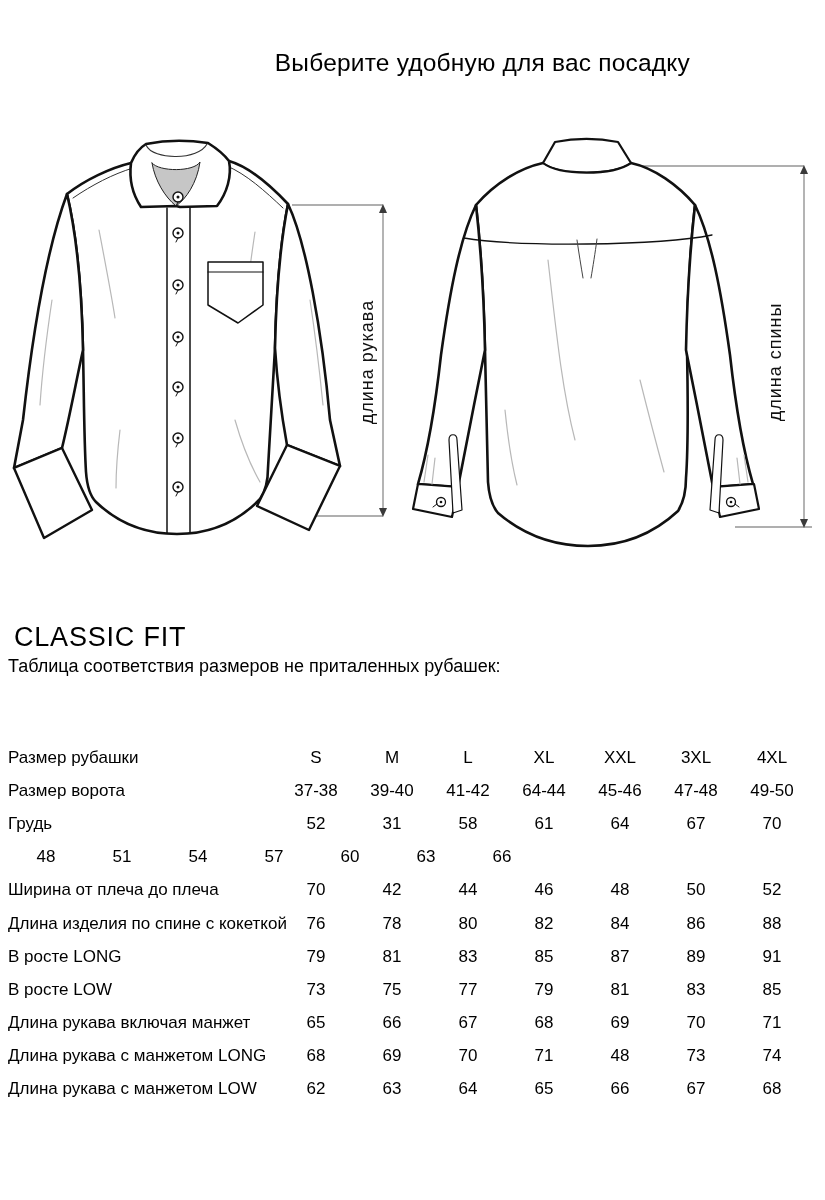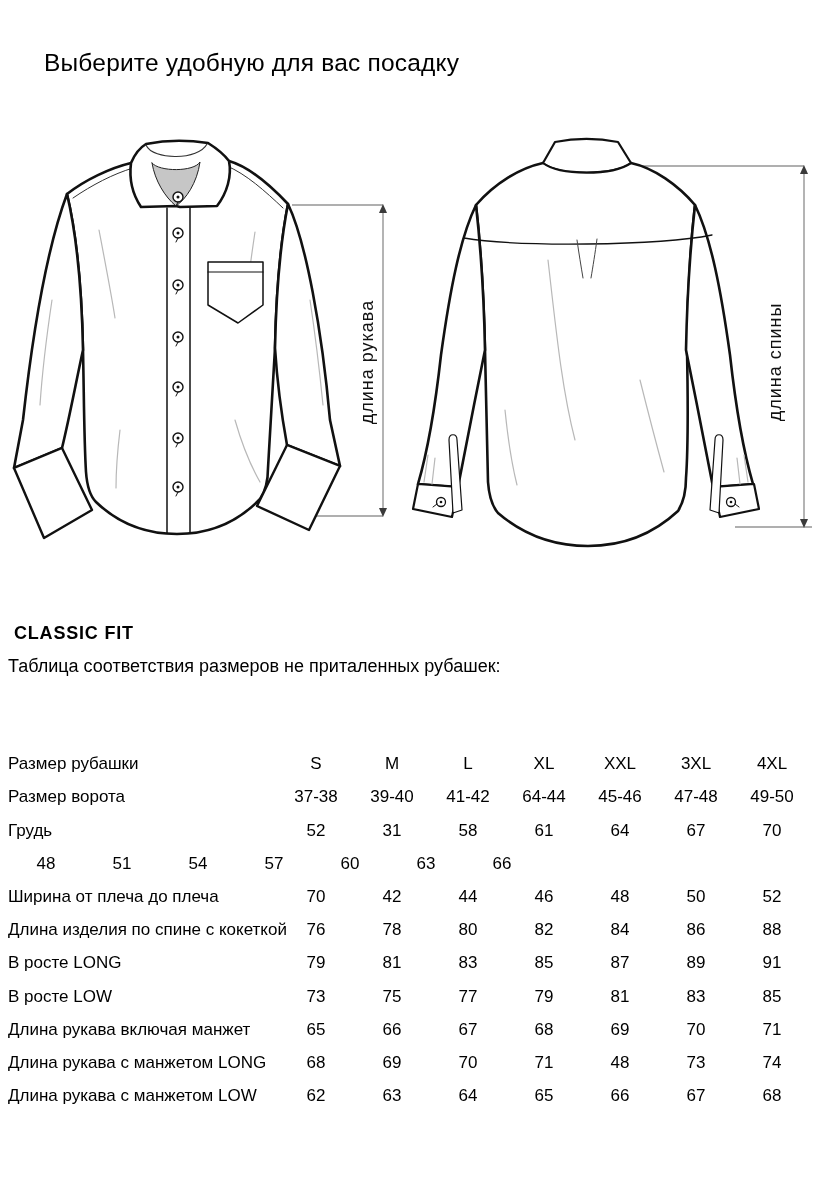--- a/index.html
+++ b/index.html
@@ -3,33 +3,33 @@
 <meta charset="utf-8">
 <style>
   html,body { margin:0; padding:0; }
   body {
     width:825px; height:1200px; background:#ffffff; position:relative;
     font-family:"Liberation Sans", sans-serif; color:#000;
     overflow:hidden;
   }
   .page-title {
     position:absolute; top:51px; left:0; width:690px;
-    text-align:left; font-size:24.5px; line-height:1; letter-spacing:0.2px;padding-left:44px;
+    text-align:right; font-size:24.5px; line-height:1; letter-spacing:0.2px;
   }
   .figure { position:absolute; top:128px; left:0; }
   .section-heading {
     position:absolute; top:624px; left:14px;
-    font-size:18px; font-weight:bold; letter-spacing:0.8px; line-height:1;
+    font-size:27px; font-weight:normal; letter-spacing:0.8px; line-height:1;
   }
   .section-subtitle {
     position:absolute; top:657px; left:8px;
     font-size:18px; line-height:1.1;
   }
   .size-table { position:absolute; top:741px; left:8px; width:802px; }
-  .t-row { display:flex; height:33.2px; align-items:flex-end; }
+  .t-row { display:flex; height:33.2px; align-items:center; }
   .t-label { width:270px; font-size:17px; white-space:nowrap; }
   .t-val { width:76px; text-align:center; font-size:17px; }
   svg text.mlabel {
     font-family:"Liberation Sans", sans-serif; font-size:18px;
     letter-spacing:1px; fill:#111;
   }
 </style>
 </head>
 <body>
 

